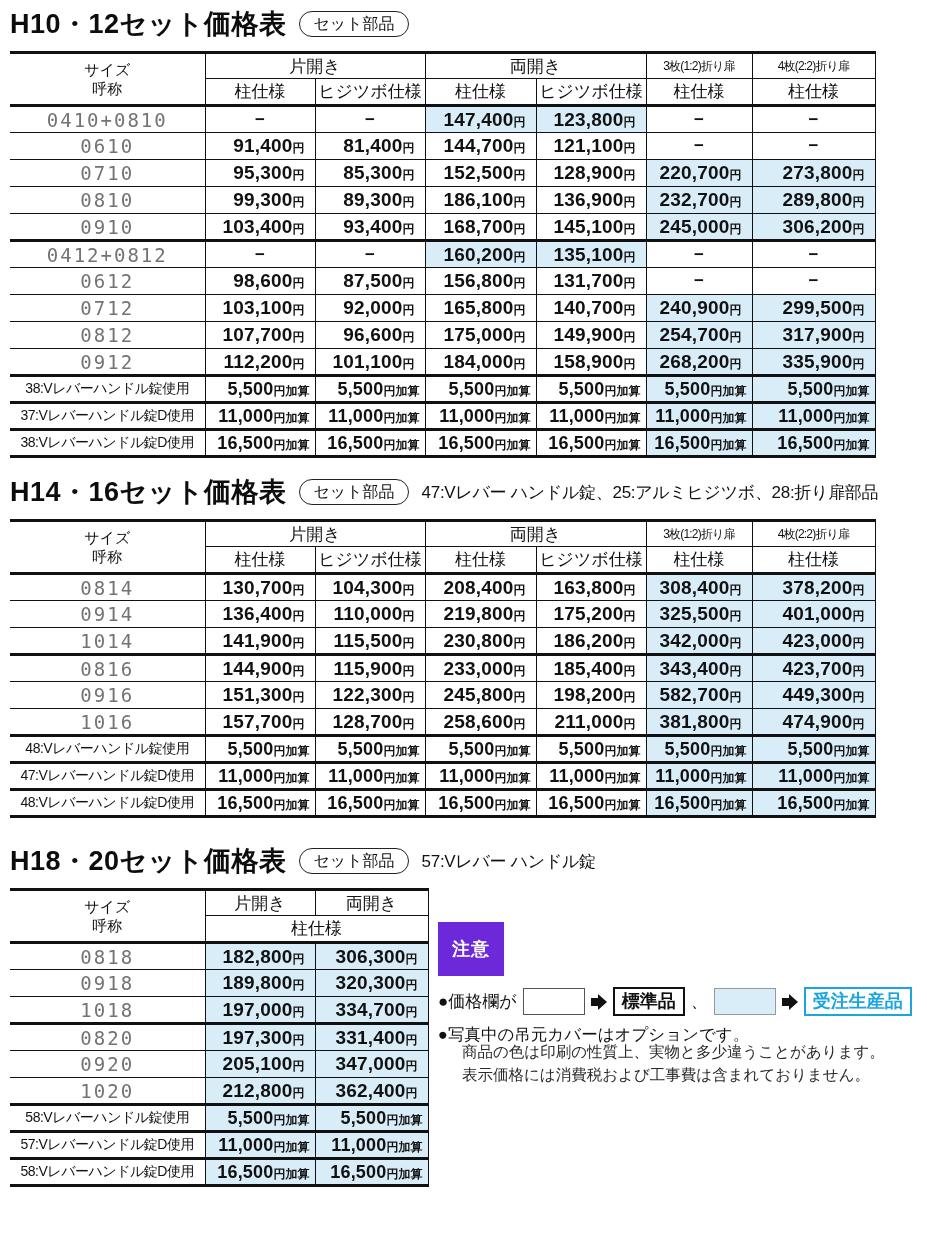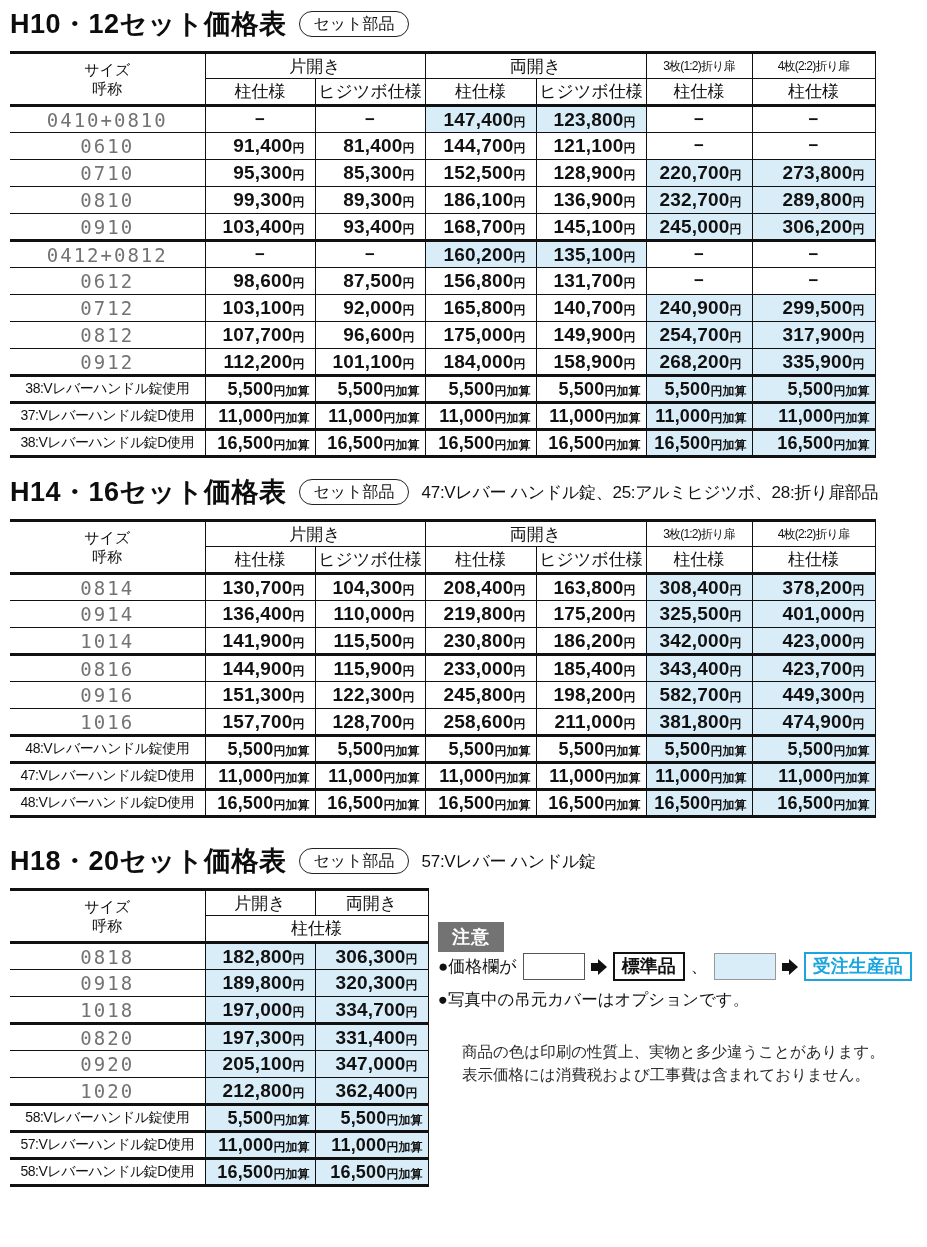--- a/index.html
+++ b/index.html
@@ -38,22 +38,22 @@
   td.optlab{font-size:14px;letter-spacing:-0.5px;}
   td.price{text-align:right;padding-right:10px;white-space:nowrap;}
   td.dash{text-align:center;font-weight:600;font-size:17px;}
   .amt{font-weight:bold;font-size:19px;letter-spacing:0.2px;}
   .unit{font-weight:bold;font-size:12px;}
   tr.opt .amt{font-size:18px;}
   tr.opt td.price{padding-right:5px;}
 
   
   .notice{position:absolute;left:438px;top:922px;width:486px;}
-  .notice-badge{display:inline-block;background:#737373;color:#fff;font-weight:bold;font-size:18px;padding:3px 14px;letter-spacing:1px;}
-  .legend-line{display:flex;align-items:center;gap:6px;font-size:17px;white-space:nowrap;}
+  .notice-badge{display:inline-block;background:#6d28d9;color:#fff;font-weight:bold;font-size:18px;padding:15px 14px;letter-spacing:1px;}
+  .legend-line{display:flex;align-items:center;gap:6px;font-size:17px;margin-top:11px;white-space:nowrap;}
   .box-sample{width:60px;height:25px;border:1.6px solid #555;background:#fff;flex:0 0 auto;}
   .box-sample.blue{background:#d9edf8;border-color:#999;}
   .arrow{display:inline-flex;align-items:center;flex:0 0 auto;}
   .arrow .bar{width:7px;height:8px;background:#111;}
   .arrow .tri{width:0;height:0;border-top:8px solid transparent;border-bottom:8px solid transparent;border-left:9px solid #111;}
   .label-box{border:2px solid #111;padding:0 7px 1px;font-size:18px;font-weight:600;line-height:1.35;}
   .label-box.order{border-color:#1ba5e0;color:#1ba5e0;}
   .photo-note{font-size:16.5px;margin-top:8px;white-space:nowrap;}
   .disclaimer{position:absolute;left:462px;top:1040px;font-size:15.5px;line-height:1.5;color:#2b2b2b;white-space:nowrap;}
 </style>

